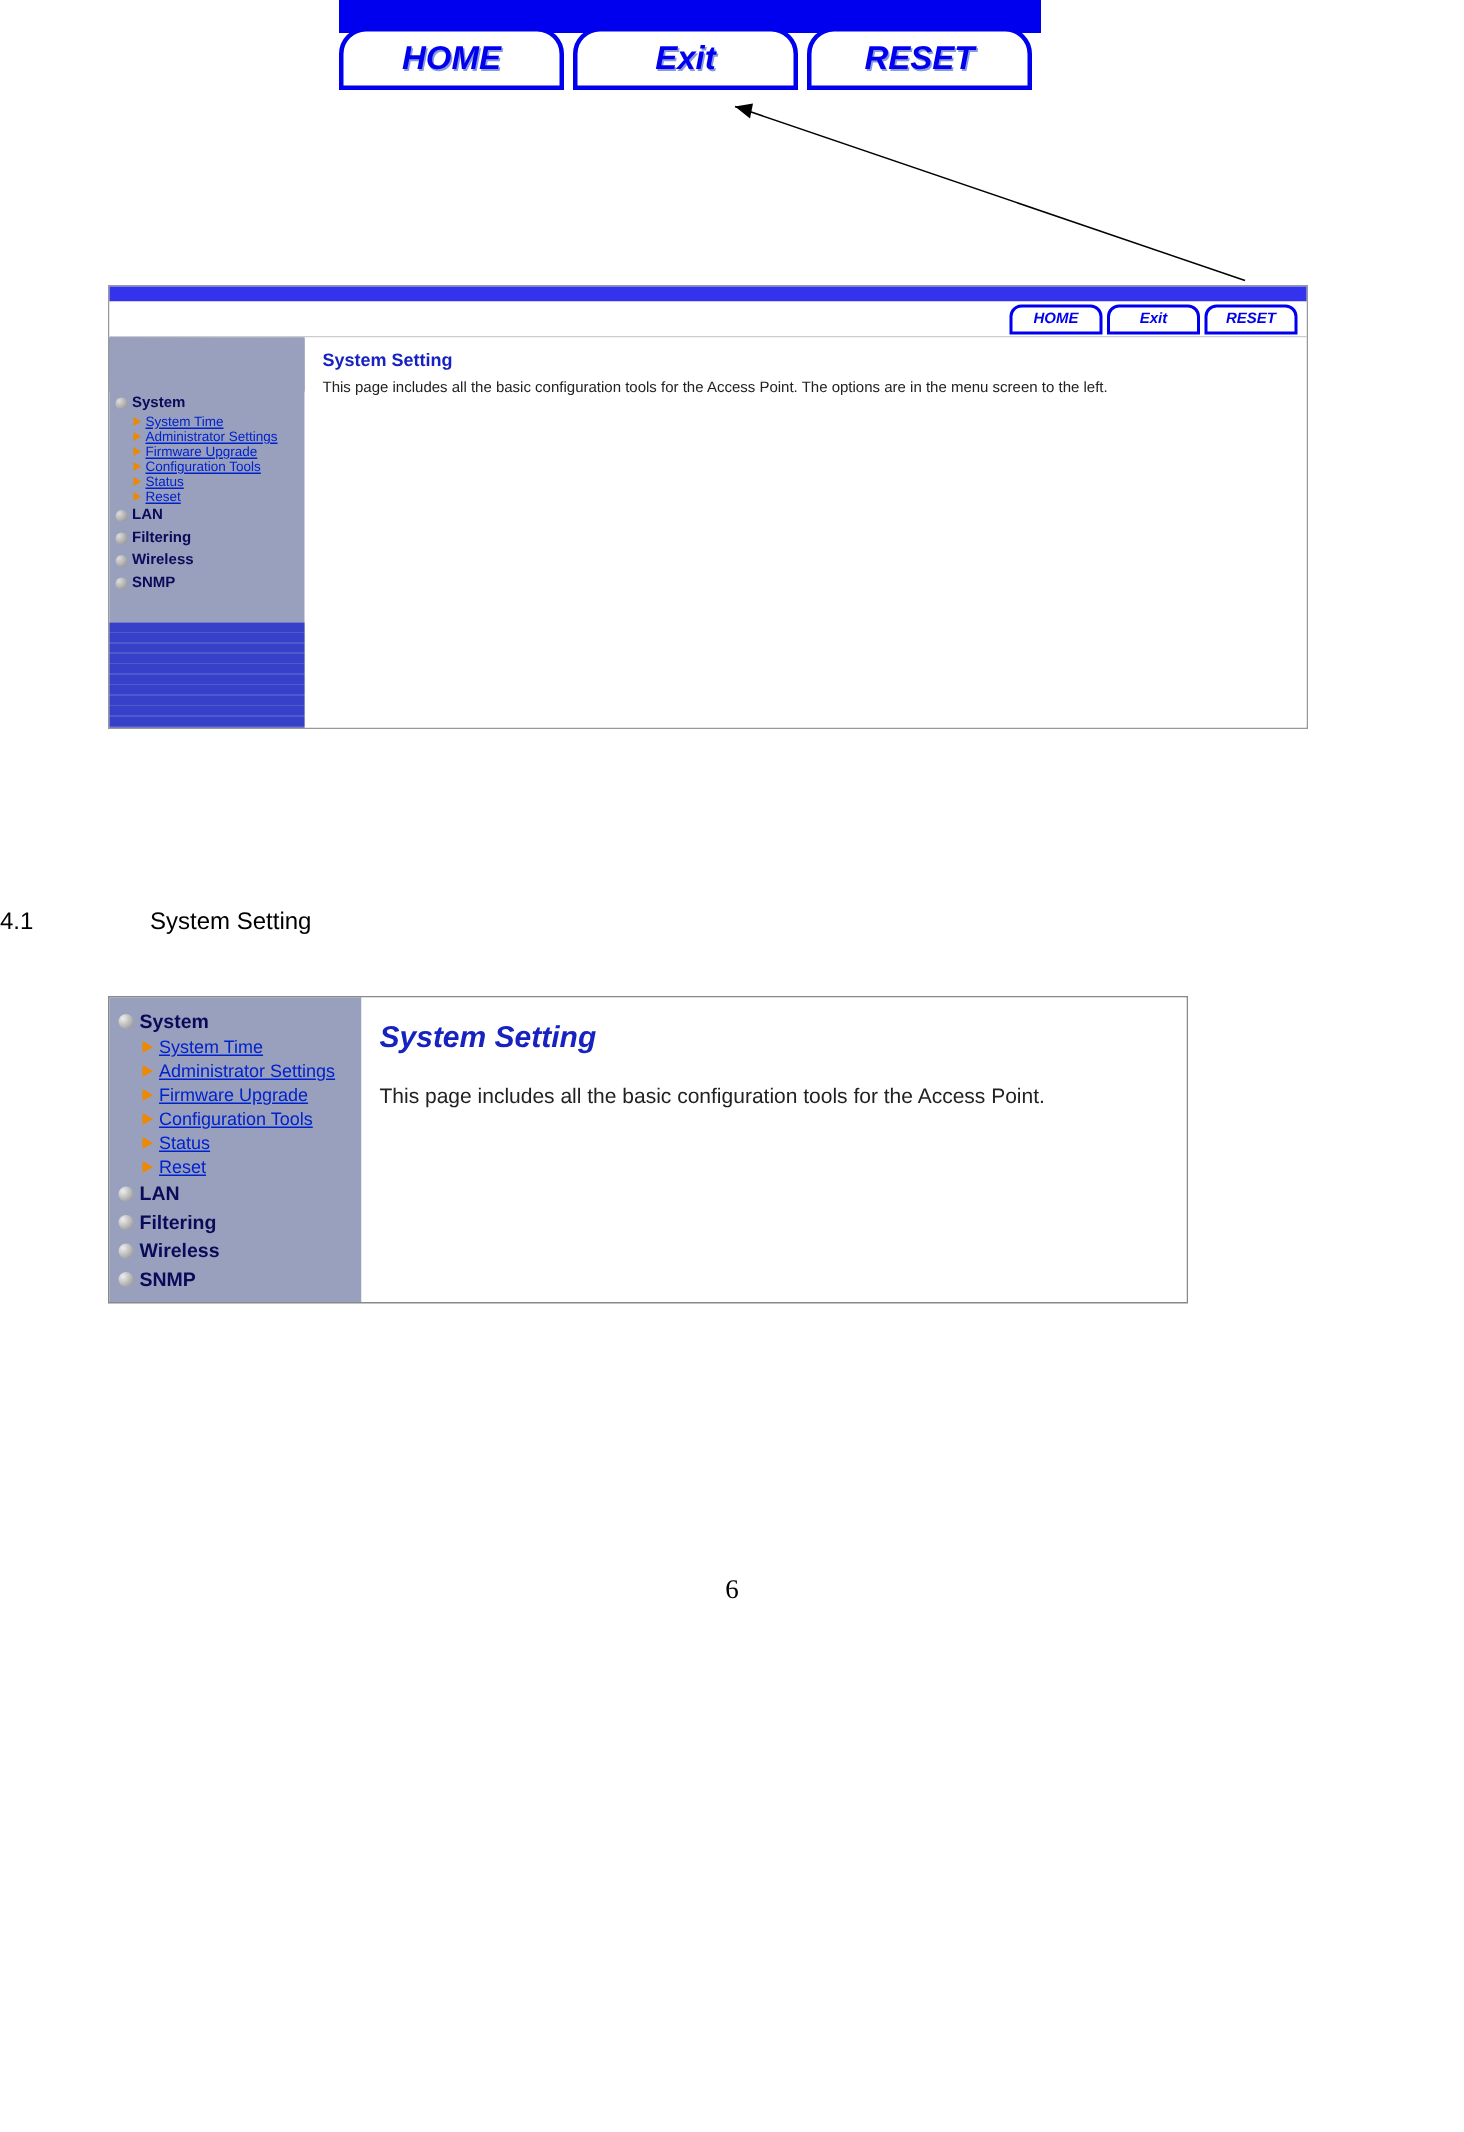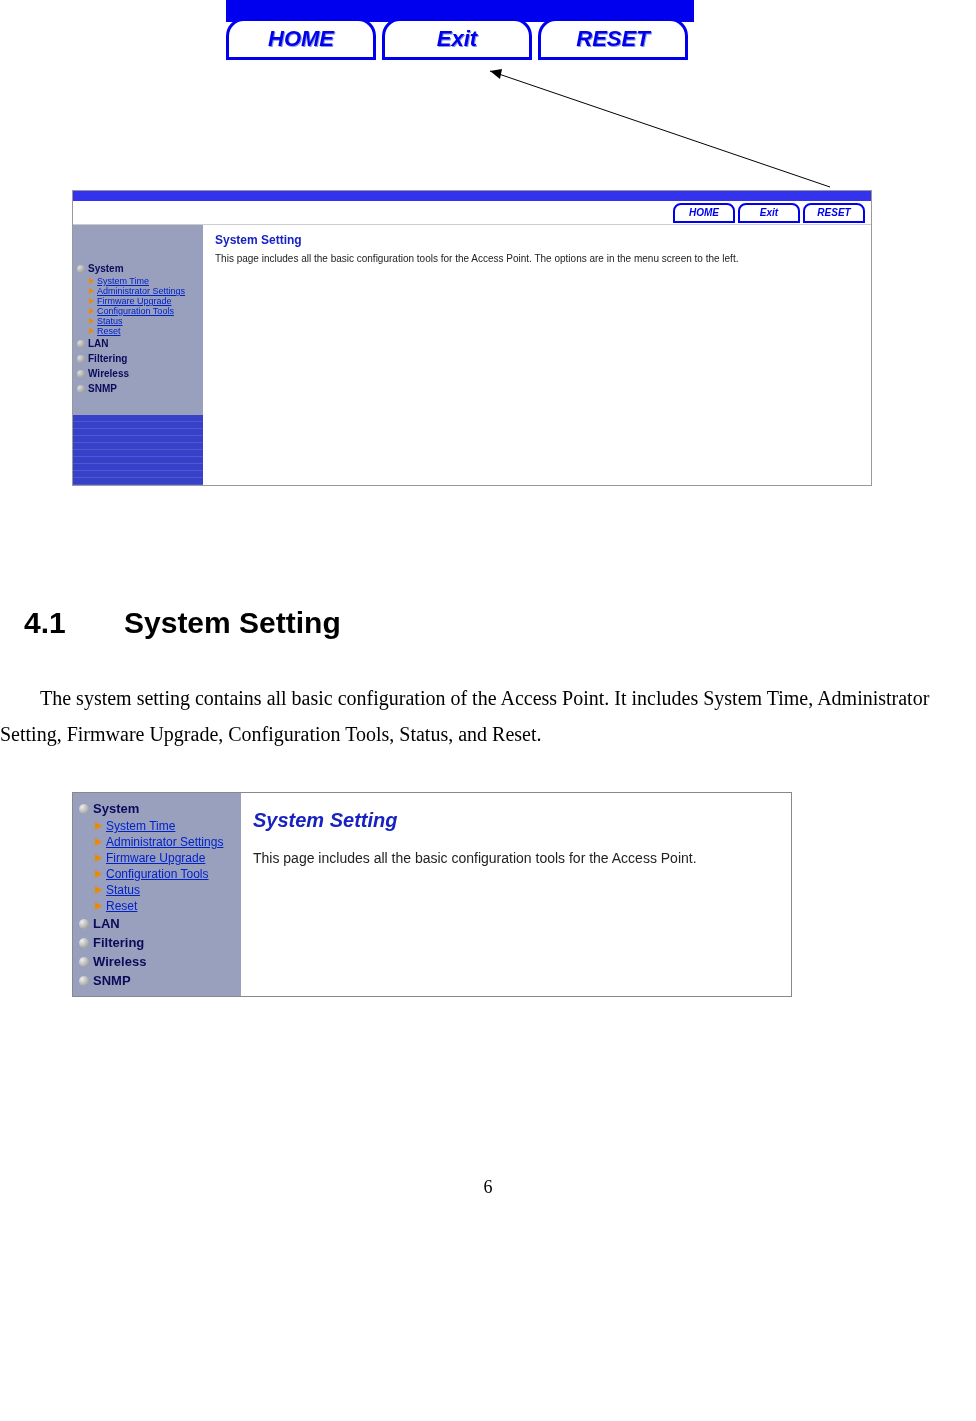--- a/index.html
+++ b/index.html
@@ -182,24 +182,23 @@
       background: linear-gradient(135deg, #5560a8 0%, #8892c4 40%, #a0a8d0 60%, #6872b0 100%);
     }
 
     
     .doc-section {
       margin: 120px 0 0 0;
       padding: 0 40px 0 0;
     }
     .doc-heading {
       font-family: Arial, sans-serif;
-      font-weight: bold;
-      font-size: 30px;
+      font-weight: normal;
+      font-size: 16px;
       margin-bottom: 40px;
-      padding-left: 24px;
     }
     .doc-heading .num { display: inline-block; width: 100px; }
     .doc-para {
       font-size: 20px;
       line-height: 1.8;
       text-indent: 40px;
       margin-bottom: 40px;
     }
 
     
@@ -356,21 +355,20 @@
       <div class="ss1-title">System Setting</div>
       <div class="ss1-desc">This page includes all the basic configuration tools for the Access Point. The options are in the menu screen to the left.</div>
     </div>
   </div>
 </div>
 
 <div class="doc-section">
   <div class="doc-heading">
     <span class="num">4.1</span><span>System Setting</span>
   </div>
-  <p class="doc-para">The system setting contains all basic configuration of the Access Point. It includes System Time, Administrator Setting, Firmware Upgrade, Configuration Tools, Status, and Reset.</p>
 </div>
 
 <div class="screenshot-2">
   <div class="ss2-sidebar">
     <div class="ss2-cat">
         <span class="ss2-bullet"></span>
         <span>System</span>
       </div>
     <div class="ss2-sub">
         <span class="ss2-arrow"></span>

